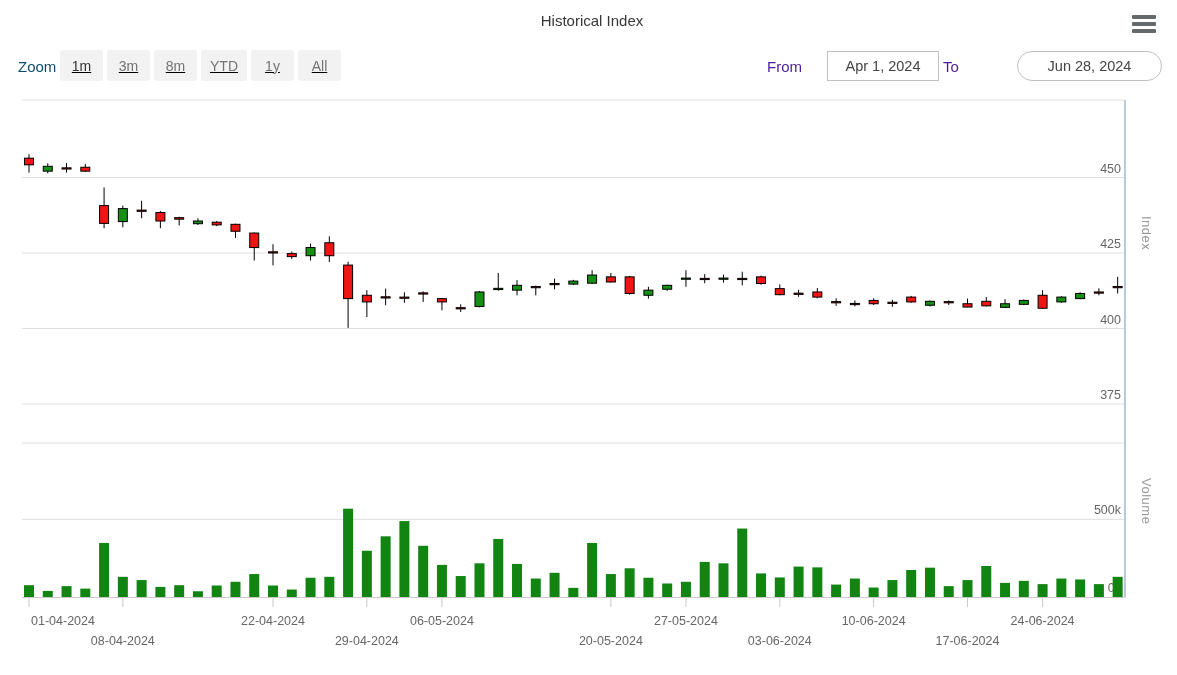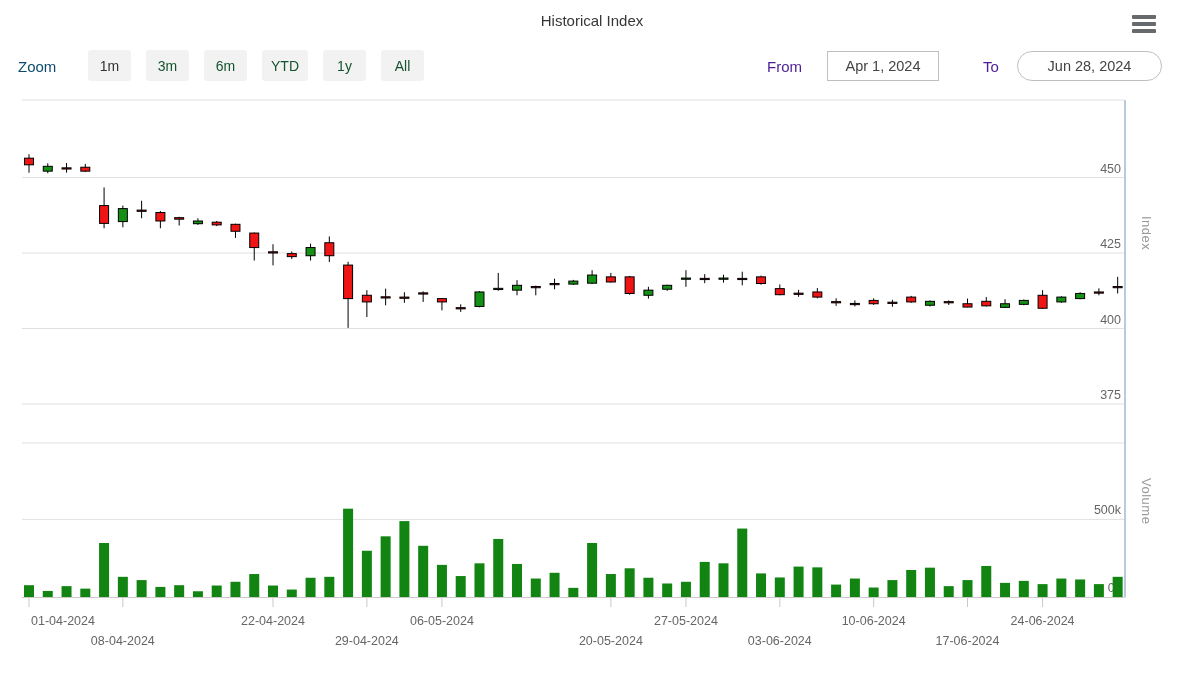--- a/index.html
+++ b/index.html
@@ -7,29 +7,29 @@
        font-family:"Liberation Sans", sans-serif;}
   .stage{position:absolute;inset:0;background:#fff;}
   .title{position:absolute;top:12px;left:8px;width:1168px;text-align:center;
          font-size:15px;color:#373737;}
   .burger{position:absolute;top:14px;left:1130px;width:28px;height:22px;border:0;
           background:transparent;cursor:pointer;padding:0;}
   .burger .bar{display:block;width:24px;height:4px;background:#666a6d;border-radius:1px;
                margin:0 0 3px 2px;}
   .zoom-label{position:absolute;left:18px;top:52px;height:30px;line-height:30px;
               font-size:15px;color:#0c4a6e;}
-  #zoom-buttons{position:absolute;left:88px;top:50px;display:flex;gap:15px;}
+  #zoom-buttons{position:absolute;left:60px;top:50px;display:flex;gap:4px;text-decoration:underline;}
   .zbtn{height:31px;min-width:43px;padding:0 9px;border:0;border-radius:3px;
         background:#f2f2f2;font-size:14px;font-family:"Liberation Sans",sans-serif;
-        color:#14532d;cursor:pointer;}
+        color:#737373;cursor:pointer;}
   .zbtn.active{color:#333;}
   .range-label{position:absolute;top:52px;height:30px;line-height:30px;
                font-size:15px;color:#4c1d95;}
   #from-label{left:767px;}
-  #to-label{left:983px;}
+  #to-label{left:943px;}
   .range-input{position:absolute;top:51px;height:30px;border:1px solid #bfbfbf;
                box-sizing:border-box;text-align:center;font-size:14.5px;color:#444;
                font-family:"Liberation Sans",sans-serif;background:#fff;padding:0;}
   #from-input{left:827px;width:112px;}
   #to-input{left:1017px;width:145px;border-radius:15px;}
   svg{position:absolute;top:0;left:0;}
   .axis-title{position:absolute;left:1139px;writing-mode:vertical-rl;
               font-size:13px;color:#999;letter-spacing:0.5px;}
   #index-title{top:216px;}
   #volume-title{top:478px;}
@@ -43,21 +43,21 @@
   <button class="burger">
     <span class="bar"></span>
     <span class="bar"></span>
     <span class="bar"></span>
   </button>
 
   <div class="zoom-label">Zoom</div>
   <div id="zoom-buttons">
       <button class="zbtn active">1m</button>
       <button class="zbtn">3m</button>
-      <button class="zbtn">6m</button>
+      <button class="zbtn">8m</button>
       <button class="zbtn">YTD</button>
       <button class="zbtn">1y</button>
       <button class="zbtn">All</button>
     </div>
 
   <div class="range-label" id="from-label">From</div>
   <input class="range-input" id="from-input" readonly="" value="Apr 1, 2024" style="">
   <div class="range-label" id="to-label">To</div>
   <input class="range-input" id="to-input" readonly="" value="Jun 28, 2024" style="">
 

